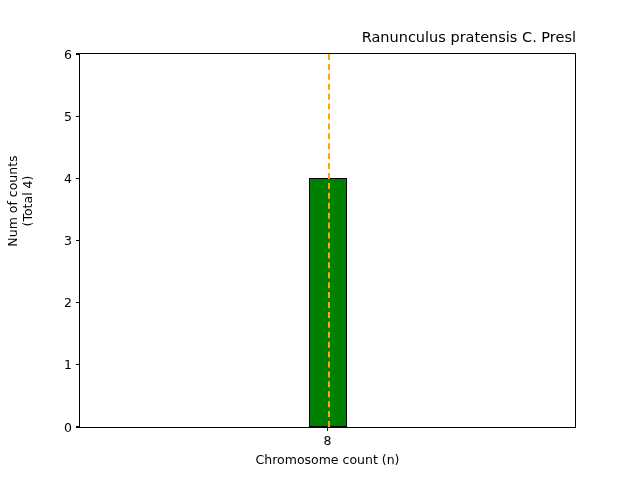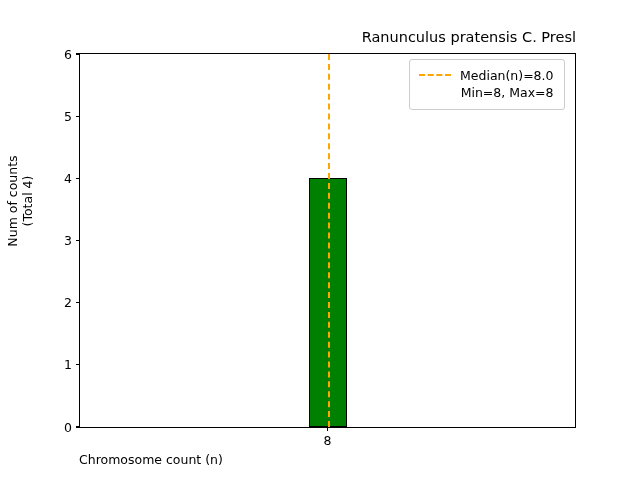--- a/index.html
+++ b/index.html
@@ -83,20 +83,21 @@
     font-size: 12.5px;
     line-height: 17px;
     color: #000000;
   }
   
   #x-axis-label {
     position: absolute;
     left: 79px;
     top: 452px;
     width: 497px;
+    text-align: center;
     font-size: 12.5px;
     line-height: 16px;
     color: #000000;
   }
   .xtick {
     position: absolute;
     top: 0;
     width: 0;
     height: 0;
   }
@@ -207,21 +208,14 @@
       <div class="xtick" style="left: 247.5px; top: 373px;">
         <span class="tickmark"></span>
         <span class="ticklabel">8</span>
       </div>
       <div class="bar" style="left: 228.5px; width: 38px; top: 124.333px; height: 248.667px; background: rgb(0, 128, 0); border-color: rgb(0, 0, 0);"></div>
       <div id="median-line" style="left: 247.5px; height: 373px; border-left-color: rgb(255, 165, 0);"></div>
     </div>
 
   <div id="x-axis-label">Chromosome count (n)</div>
 
-  <div id="legend">
-    <span id="legend-swatch"></span>
-    <span id="legend-text">
-      <span class="line">Median(n)=8.0</span>
-      <span class="line">Min=8, Max=8</span>
-    </span>
-  </div>
 
 </div>
 
 </body></html>

